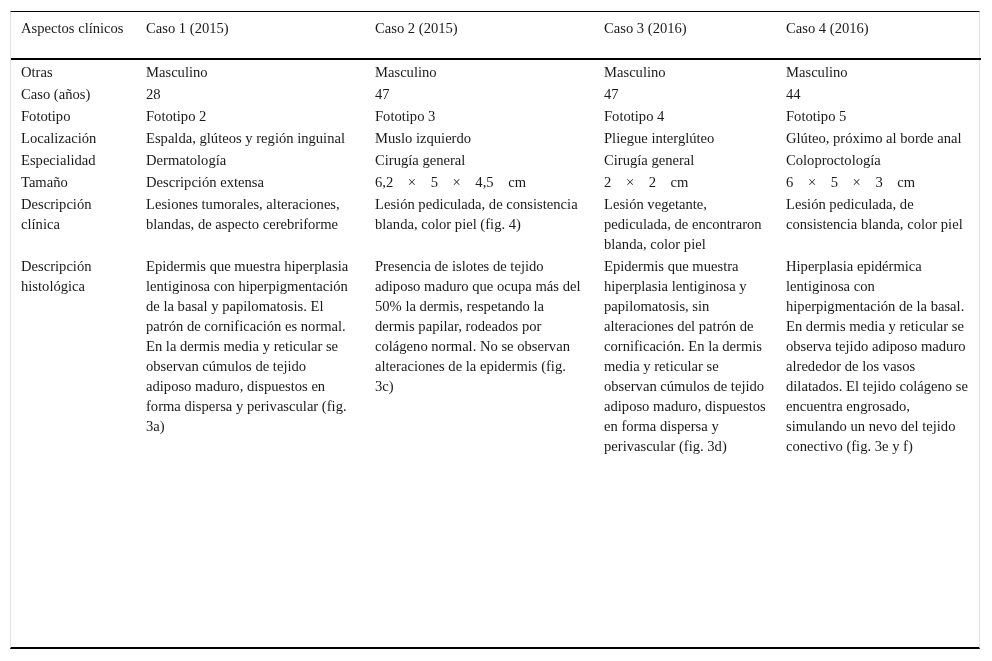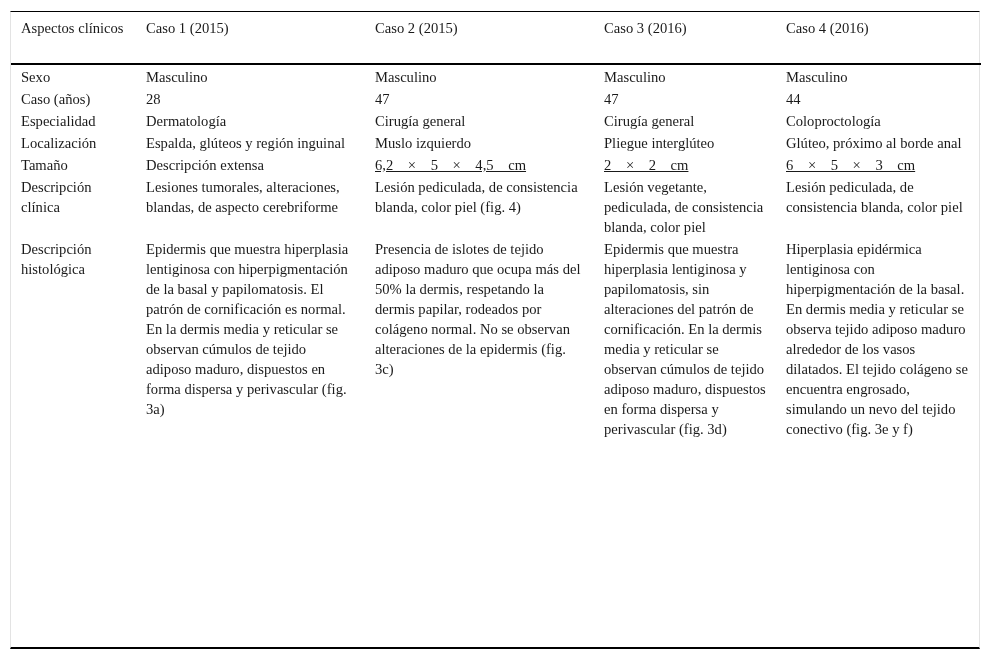--- a/index.html
+++ b/index.html
@@ -7,24 +7,24 @@
          font-family: "Liberation Serif", "DejaVu Serif", serif; color: #1a1a1a; }
   .table-wrap {
     position: absolute; left: 10px; top: 11px; width: 970px; height: 638px;
     border-left: 1px solid #e3e3e3; border-right: 1px solid #e3e3e3;
     border-top: 1px solid #000; border-bottom: 2px solid #000;
     box-sizing: border-box;
   }
   table { border-collapse: collapse; width: 100%; table-layout: fixed; font-size: 14.6px; line-height: 20px; }
   col.c0 { width: 125px; } col.c1 { width: 229px; } col.c2 { width: 229px; } col.c3 { width: 182px; } col.c4 { width: 205px; }
   th, td { text-align: left; vertical-align: top; font-weight: normal; padding: 0 10px 0 10px; }
-  thead th { padding-top: 6px; padding-bottom: 5px; height: 40px; border-bottom: 2.5px solid #000; }
+  thead th { padding-top: 6px; height: 40px; border-bottom: 2.5px solid #000; }
   tbody td { padding-top: 0; padding-bottom: 2px; }
   tbody tr:first-child td { padding-top: 2px; }
-  .size-cell { white-space: pre; word-spacing: 0; text-decoration: underline; }
+  .size-cell { white-space: pre; word-spacing: 0; }
 </style>
 </head>
 <body>
 
 <div class="table-wrap">
   <table>
     <colgroup>
         <col class="c0">
         <col class="c1">
         <col class="c2">
@@ -35,59 +35,66 @@
       <tr>
         <th>Aspectos clínicos</th>
         <th>Caso 1 (2015)</th>
         <th>Caso 2 (2015)</th>
         <th>Caso 3 (2016)</th>
         <th>Caso 4 (2016)</th>
       </tr>
     </thead>
     <tbody>
       <tr>
-        <td>Sexo</td>
+        <td>Otras</td>
         <td>Masculino</td>
         <td>Masculino</td>
         <td>Masculino</td>
         <td>Masculino</td>
       </tr>
       <tr>
         <td>Caso (años)</td>
         <td>28</td>
         <td>47</td>
         <td>47</td>
         <td>44</td>
       </tr>
       <tr>
-        <td>Especialidad</td>
-        <td>Dermatología</td>
-        <td>Cirugía general</td>
-        <td>Cirugía general</td>
-        <td>Coloproctología</td>
+        <td>Fototipo</td>
+        <td>Fototipo 2</td>
+        <td>Fototipo 3</td>
+        <td>Fototipo 4</td>
+        <td>Fototipo 5</td>
       </tr>
       <tr>
         <td>Localización</td>
         <td>Espalda, glúteos y región inguinal</td>
         <td>Muslo izquierdo</td>
         <td>Pliegue interglúteo</td>
         <td>Glúteo, próximo al borde anal</td>
+      </tr>
+      <tr>
+        <td>Especialidad</td>
+        <td>Dermatología</td>
+        <td>Cirugía general</td>
+        <td>Cirugía general</td>
+        <td>Coloproctología</td>
       </tr>
       <tr>
         <td>Tamaño</td>
         <td>Descripción extensa</td>
         <td class="size-cell">6,2 &nbsp;&nbsp;&nbsp;×&nbsp;&nbsp;&nbsp; 5 &nbsp;&nbsp;&nbsp;×&nbsp;&nbsp;&nbsp; 4,5 &nbsp;&nbsp;&nbsp;cm</td>
         <td class="size-cell">2 &nbsp;&nbsp;&nbsp;×&nbsp;&nbsp;&nbsp; 2 &nbsp;&nbsp;&nbsp;cm</td>
         <td class="size-cell">6 &nbsp;&nbsp;&nbsp;×&nbsp;&nbsp;&nbsp; 5 &nbsp;&nbsp;&nbsp;×&nbsp;&nbsp;&nbsp; 3 &nbsp;&nbsp;&nbsp;cm</td>
       </tr>
       <tr>
         <td>Descripción clínica</td>
         <td>Lesiones tumorales, alteraciones, blandas, de aspecto cerebriforme</td>
         <td>Lesión pediculada, de consistencia blanda, color piel (fig. 4)</td>
-        <td>Lesión vegetante, pediculada, de consistencia blanda, color piel</td>
+        <td>Lesión vegetante, pediculada, de encontraron blanda, color piel</td>
         <td>Lesión pediculada, de consistencia blanda, color piel</td>
       </tr>
       <tr>
         <td>Descripción histológica</td>
         <td>Epidermis que muestra hiperplasia lentiginosa con hiperpigmentación de la basal y papilomatosis. El patrón de cornificación es normal. En la dermis media y reticular se observan cúmulos de tejido adiposo maduro, dispuestos en forma dispersa y perivascular (fig. 3a)</td>
         <td>Presencia de islotes de tejido adiposo maduro que ocupa más del 50% la dermis, respetando la dermis papilar, rodeados por colágeno normal. No se observan alteraciones de la epidermis (fig. 3c)</td>
         <td>Epidermis que muestra hiperplasia lentiginosa y papilomatosis, sin alteraciones del patrón de cornificación. En la dermis media y reticular se observan cúmulos de tejido adiposo maduro, dispuestos en forma dispersa y perivascular (fig. 3d)</td>
         <td>Hiperplasia epidérmica lentiginosa con hiperpigmentación de la basal. En dermis media y reticular se observa tejido adiposo maduro alrededor de los vasos dilatados. El tejido colágeno se encuentra engrosado, simulando un nevo del tejido conectivo (fig. 3e y f)</td>
       </tr>
     </tbody>

